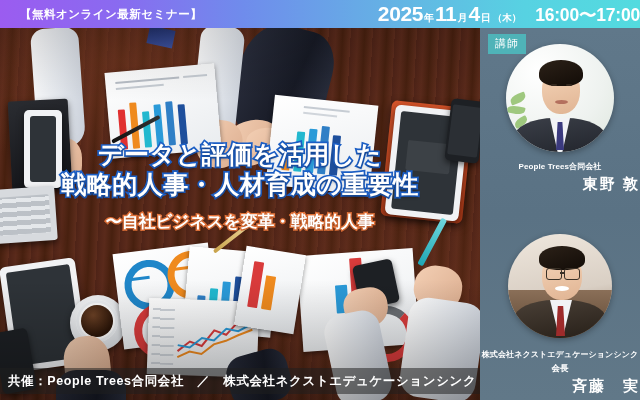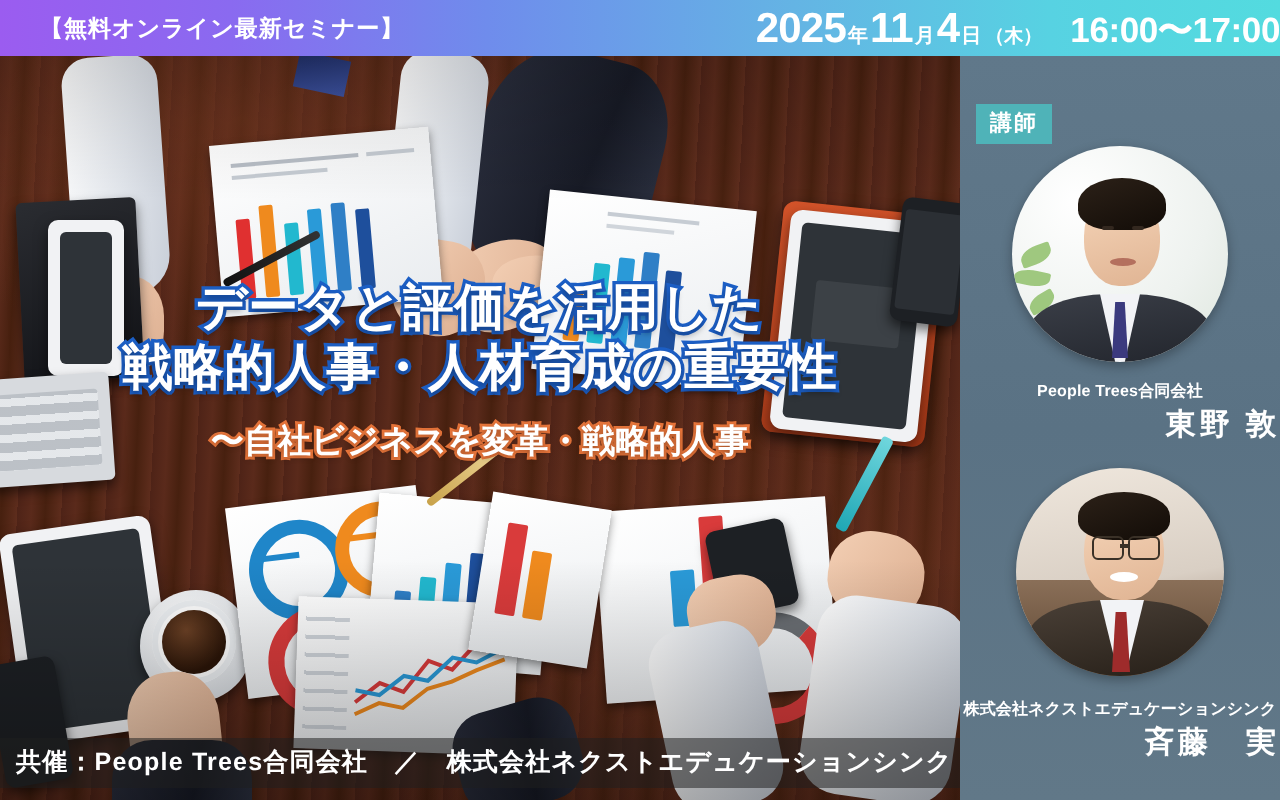--- a/index.html
+++ b/index.html
@@ -78,22 +78,22 @@
     text-shadow:0 1px 3px rgba(0,0,0,.3);}
 
   
   .footer{position:absolute;left:0;bottom:6px;z-index:25;
     background:rgba(30,30,30,.52);padding:3px 10px 4px 8px;}
   .footer span{font-size:12.5px;font-weight:bold;color:#ffffff;letter-spacing:.6px;white-space:nowrap;}
 
   
   .panel{position:absolute;right:0;top:28px;width:160px;height:372px;
     background:linear-gradient(180deg,#60788a,#5a7284 50%,#617888);z-index:28;}
-  .badge{position:absolute;left:8px;top:24px;background:#4fb3b8;color:#ffffff;
-    font-size:11px;font-weight:bold;padding:2px 7px 3px;letter-spacing:1px;z-index:3;}
+  .badge{position:absolute;left:8px;top:6px;background:#4fb3b8;color:#ffffff;
+    font-size:11px;font-weight:normal;padding:2px 7px 3px;letter-spacing:1px;z-index:3;}
 
   .spk{position:absolute;left:0;width:160px;}
   .ava{position:absolute;border-radius:50%;overflow:hidden;
     box-shadow:0 2px 6px rgba(0,0,0,.3);}
 
   .ava .bg1{position:absolute;inset:0;background:radial-gradient(circle at 30% 25%,#ffffff,#eef2ef 60%,#dde6dd);}
   .ava .bg2{position:absolute;inset:0;background:linear-gradient(170deg,#efe7dd,#d9cfc4 55%,#8d7461);}
   .leaf{position:absolute;border-radius:60% 10% 60% 10%;background:#8fbf6a;opacity:.85;}
   .head{position:absolute;border-radius:48% 48% 46% 46%;background:linear-gradient(165deg,#f6d6ba,#e0b493);}
   .hair{position:absolute;border-radius:50% 50% 38% 38%;background:linear-gradient(160deg,#2c2118,#120c07);}
@@ -249,21 +249,21 @@
     <div class="sub-line">〜自社ビジネスを変革・戦略的人事</div>
   </div>
 
   <div class="footer">
     <span>共催：People Trees合同会社　／　株式会社ネクストエデュケーションシンク</span>
   </div>
 
   <div class="panel">
     <div class="badge">講師</div>
 
-    <div class="spk" style="top:0;margin-top:29px;">
+    <div class="spk" style="top:0;">
       <div class="ava" style="left:26px;top:16px;width:108px;height:108px;">
         <div class="bg1"></div>
         <div class="leaf" style="left:4px;top:50px;width:16px;height:9px;transform:rotate(-20deg);"></div>
         <div class="leaf" style="left:1px;top:62px;width:18px;height:8px;transform:rotate(12deg);"></div>
         <div class="leaf" style="left:8px;top:74px;width:14px;height:8px;transform:rotate(-30deg);"></div>
         <div class="body-s" style="left:8px;top:74px;width:92px;height:44px;"></div>
         <div class="shirt" style="left:44px;top:74px;width:20px;height:34px;clip-path:polygon(0 0,100% 0,62% 100%,38% 100%);"></div>
         <div class="tie" style="left:50px;top:78px;width:8px;height:28px;clip-path:polygon(20% 0,80% 0,100% 100%,0 100%);"></div>
         <div class="head" style="left:36px;top:22px;width:38px;height:48px;"></div>
         <div class="hair" style="left:33px;top:16px;width:44px;height:26px;"></div>
@@ -283,17 +283,18 @@
         <div class="shirt" style="left:42px;top:66px;width:22px;height:34px;clip-path:polygon(0 0,100% 0,62% 100%,38% 100%);"></div>
         <div class="tie" style="left:48px;top:72px;width:9px;height:30px;background:#9e2b2b;clip-path:polygon(20% 0,80% 0,100% 100%,0 100%);"></div>
         <div class="head" style="left:34px;top:18px;width:40px;height:48px;"></div>
         <div class="hair" style="left:31px;top:12px;width:46px;height:24px;"></div>
         <div class="glasses" style="left:38px;top:34px;width:14px;height:10px;"></div>
         <div class="glasses" style="left:56px;top:34px;width:14px;height:10px;"></div>
         <div class="obj" style="position:absolute;left:52px;top:38px;width:4px;height:1.6px;background:#3a3127;"></div>
         <div class="mouth" style="left:47px;top:52px;width:14px;height:5px;background:#fff;"></div>
       </div>
       <div class="spk-org" style="margin-top:126px;">株式会社ネクストエデュケーションシンク</div>
+      <div class="spk-role" style="margin-top:3px;">会長</div>
       <div class="spk-name" style="margin-top:2px;">斉藤　実</div>
     </div>
   </div>
 
 </div>
 
 </body></html>

